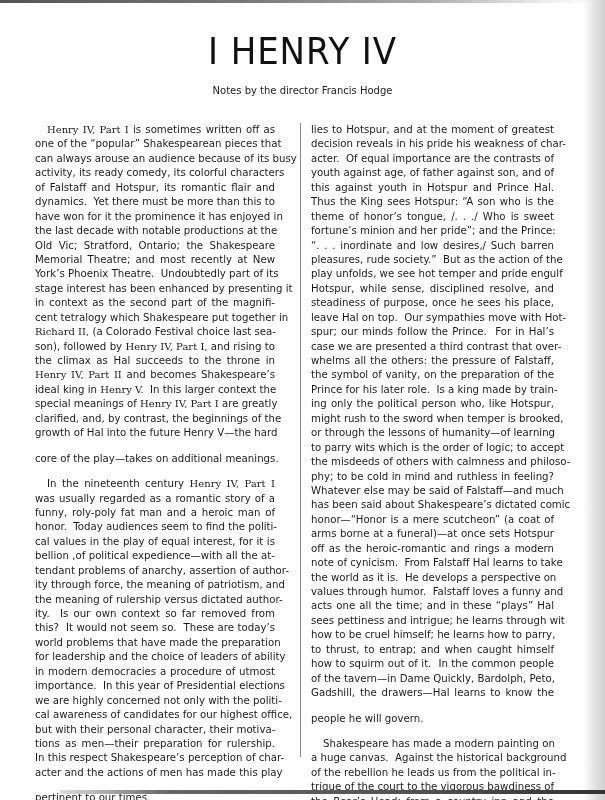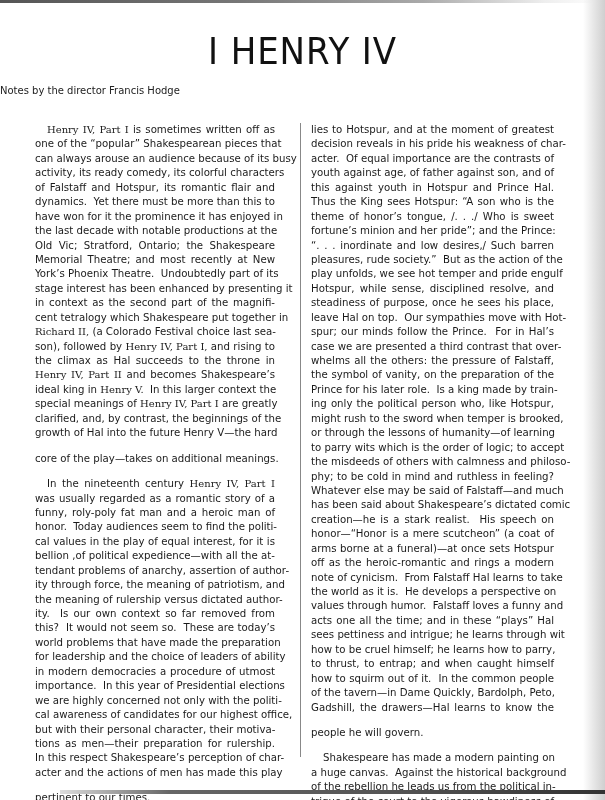--- a/index.html
+++ b/index.html
@@ -20,21 +20,21 @@
     position: absolute; right: 0; top: 0; width: 22px; height: 800px;
     background: linear-gradient(to right, rgba(255,255,255,0) 0%, #e6e6e6 50%, #cfcfcf 100%);
   }
   .title {
     position: absolute; left: 0; top: 30px; width: 605px; text-align: center;
     font-family: "DejaVu Sans", sans-serif; font-weight: normal;
     font-size: 37px; letter-spacing: 1px; color: #111; margin: 0;
     transform: scaleX(0.92);
   }
   .subtitle {
-    position: absolute; left: 0; top: 85px; width: 605px; text-align: left;
+    position: absolute; left: 0; top: 85px; width: 605px; text-align: center;
     font-size: 10px; color: #222; margin: 0;
   }
   .column {
     position: absolute; top: 123px; width: 240px;
     font-size: 10.2px; line-height: 14.45px;
   }
   .col-left { left: 35px; }
   .col-right { left: 311px; width: 243px; }
   .divider {
     position: absolute; left: 300px; top: 123px; width: 1px; height: 634px;
@@ -132,21 +132,20 @@
       <span class="line"><span class="seg">the symbol of vanity, on the preparation of the</span></span>
       <span class="line"><span class="seg">Prince for his later role.  Is a king made by train-</span></span>
       <span class="line"><span class="seg">ing only the political person who, like Hotspur,</span></span>
       <span class="line"><span class="seg">might rush to the sword when temper is brooked,</span></span>
       <span class="line"><span class="seg">or through the lessons of humanity—of learning</span></span>
       <span class="line"><span class="seg">to parry wits which is the order of logic; to accept</span></span>
       <span class="line"><span class="seg">the misdeeds of others with calmness and philoso-</span></span>
       <span class="line"><span class="seg">phy; to be cold in mind and ruthless in feeling?</span></span>
       <span class="line"><span class="seg">Whatever else may be said of Falstaff—and much</span></span>
       <span class="line"><span class="seg">has been said about Shakespeare’s dictated comic</span></span>
-      <span class="line"><span class="seg">creation—he is a stark realist.  His speech on</span></span>
       <span class="line"><span class="seg">honor—“Honor is a mere scutcheon” (a coat of</span></span>
       <span class="line"><span class="seg">arms borne at a funeral)—at once sets Hotspur</span></span>
       <span class="line"><span class="seg">off as the heroic-romantic and rings a modern</span></span>
       <span class="line"><span class="seg">note of cynicism.  From Falstaff Hal learns to take</span></span>
       <span class="line"><span class="seg">the world as it is.  He develops a perspective on</span></span>
       <span class="line"><span class="seg">values through humor.  Falstaff loves a funny and</span></span>
       <span class="line"><span class="seg">acts one all the time; and in these “plays” Hal</span></span>
       <span class="line"><span class="seg">sees pettiness and intrigue; he learns through wit</span></span>
       <span class="line"><span class="seg">how to be cruel himself; he learns how to parry,</span></span>
       <span class="line"><span class="seg">to thrust, to entrap; and when caught himself</span></span>

